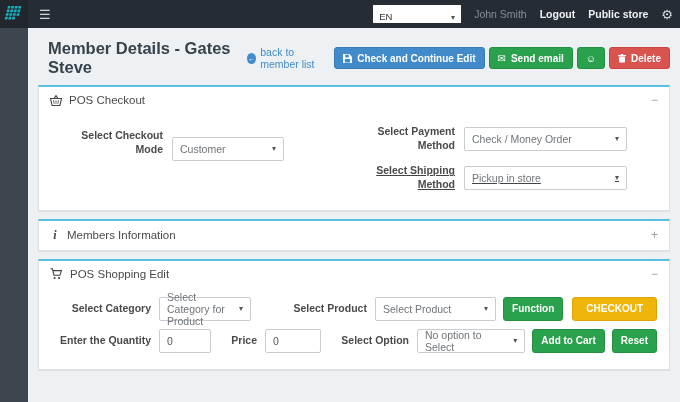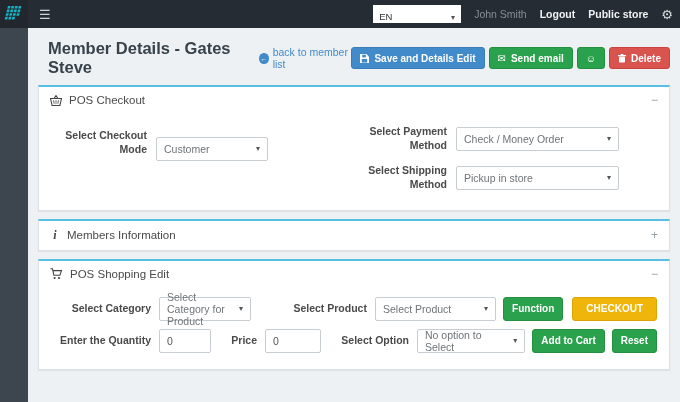--- a/index.html
+++ b/index.html
@@ -40,21 +40,21 @@
   .panel-h { display:flex; align-items:center; gap:7px; padding:7px 11px; font-size:11.5px; color:#4a4a4a; }
   .panel-h svg { flex:0 0 auto; }
   .collapse-ic { margin-left:auto; color:#9aa0a5; font-size:12px; cursor:pointer; line-height:1; }
   .info-i { font-weight:700; font-size:12px; color:#444; width:10px; text-align:center; font-family:"Liberation Serif","DejaVu Serif",serif; font-style:italic; }
 
   .lbl { font-weight:700; font-size:10.5px; color:#4a4a4a; line-height:1.3; }
   .sel { height:24px; border:1px solid #c8cdd2; border-radius:2px; background:#fff; display:flex; align-items:center; justify-content:space-between; padding:0 7px; font-size:10.5px; color:#6f7478; cursor:pointer; }
   .txt { height:24px; border:1px solid #c8cdd2; border-radius:2px; background:#fff; padding:0 7px; font-size:10.5px; color:#555; font-family:inherit; }
 
   
-  .co-body { display:grid; grid-template-columns:1fr 1fr; padding:12px 12px 16px 8px; column-gap:30px; }
+  .co-body { display:grid; grid-template-columns:1fr 1fr; padding:12px 12px 16px 24px; column-gap:30px; }
   .field-row { display:flex; align-items:center; margin-bottom:12px; }
   .field-row .lbl { width:100px; text-align:right; margin-right:9px; flex:0 0 100px; }
   .co-right .lbl { width:80px; flex:0 0 80px; }
   .co-right .sel { width:163px; }
   .co-left .sel { width:112px;margin-top:12px; }
 
   
   .cart-body { padding:10px 12px 0 12px; }
   .cf-row { display:flex; align-items:center; margin-bottom:8px; }
   .cf-row .lbl { text-align:right; margin-right:8px; }
@@ -110,21 +110,21 @@
       <span class="back-circle">←</span>
       <span>back to member list</span>
     </span>
     <span class="head-buttons">
       <button class="btn btn-blue">
         <svg width="9" height="9" viewBox="0 0 10 10">
             <path d="M0 0h7l3 3v7H0z" fill="#fff"></path>
             <rect x="2" y="5.5" width="6" height="4" fill="#428bca"></rect>
             <rect x="2.5" y="0.8" width="4" height="3" fill="#428bca"></rect>
           </svg>
-        <span>Save and Details Edit</span>
+        <span>Check and Continue Edit</span>
       </button>
       <button class="btn btn-green">
         <span>✉</span>
         <span>Send email</span>
       </button>
       <button class="btn btn-green">
         <span>☺</span>
       </button>
       <button class="btn btn-red">
         <svg width="8" height="9" viewBox="0 0 8 9">
@@ -158,21 +158,21 @@
         </div>
       </div>
       <div class="co-right">
         <div class="field-row">
           <span class="lbl">Select Payment Method</span>
           <div class="sel">
             <span>Check / Money Order</span>
             <span class="caret">▾</span>
           </div>
         </div>
-        <div class="field-row" style="margin-bottom:2px;">
+        <div class="field-row" style="margin-bottom:2px;text-decoration:underline;">
           <span class="lbl">Select Shipping Method</span>
           <div class="sel">
             <span>Pickup in store</span>
             <span class="caret">▾</span>
           </div>
         </div>
       </div>
     </div>
   </div>
 

